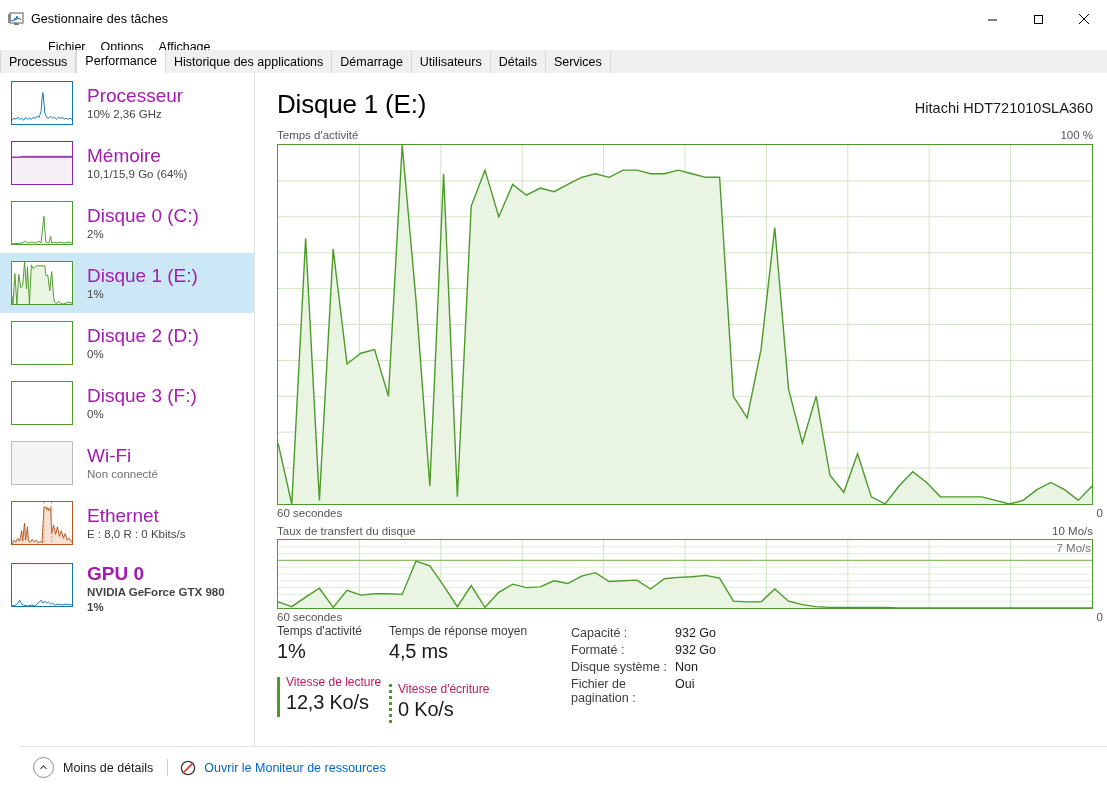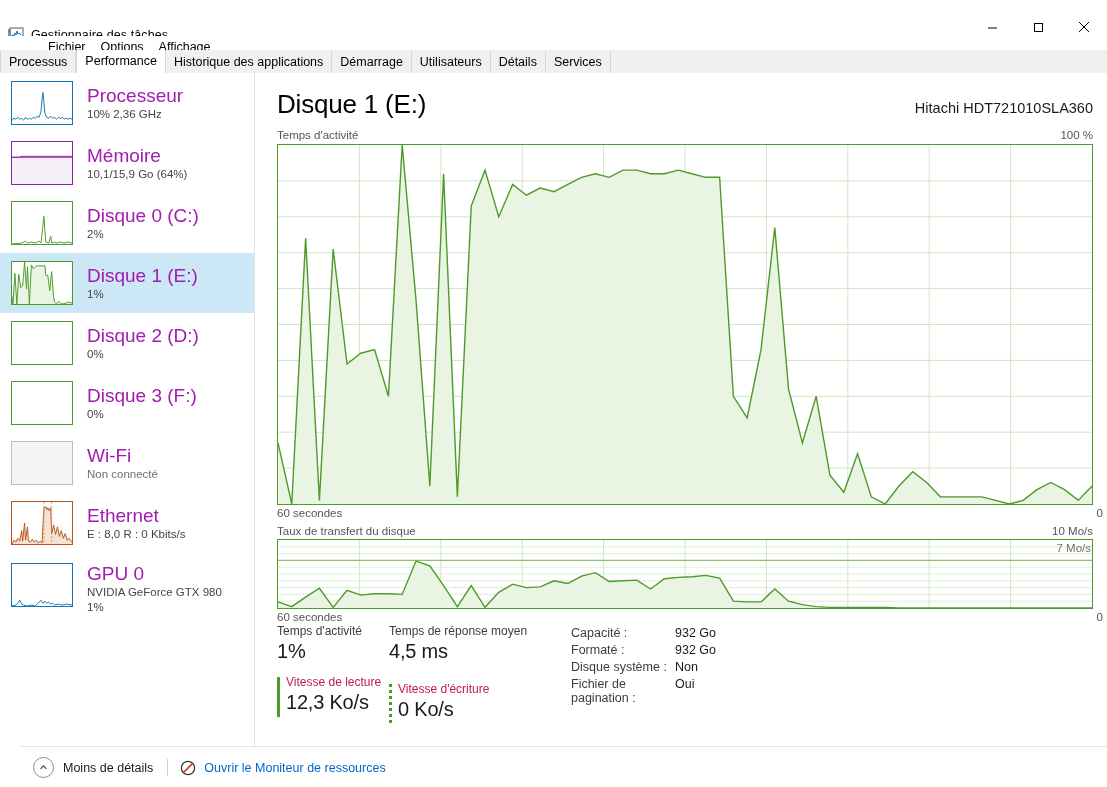--- a/index.html
+++ b/index.html
@@ -11,23 +11,23 @@
     overflow: hidden;
   }
   #app {
     position: relative;
     width: 1107px; height: 787px;
     background: #ffffff;
   }
 
   
   .titlebar {
-    position: absolute; left: 0; top: 12px; width: 1107px; height: 30px;
-    background: #ffffff;
-    display: flex; align-items: flex-end;
+    position: absolute; left: 0; top: 4px; width: 1107px; height: 30px;
+    background: #ffffff;
+    display: flex; align-items: center;
   }
   .app-icon {
     width: 16px; height: 16px; margin-left: 8px; margin-right: 7px;
     flex: none; position: relative;
   }
   .title-text {
     font-size: 12.5px; color: #000; letter-spacing: 0.1px;
   }
   .winbtns {
     position: absolute; right: 0; top: 0; height: 30px; display: flex;
@@ -313,21 +313,21 @@
             <line x1="33" y1="0" x2="33" y2="44" stroke="#d98f5c" stroke-width="1" stroke-dasharray="2,2"></line>
             <line x1="41" y1="0" x2="41" y2="44" stroke="#d98f5c" stroke-width="1" stroke-dasharray="2,2"></line>
           </svg>
         </div>
         <div class="side-labels">
           <div class="side-title">Ethernet</div>
           <div class="side-sub">E : 8,0 R : 0 Kbits/s</div>
         </div>
       </div>
 
-      <div class="side-item" style="align-items:flex-start; padding-top:10px;">
+      <div class="side-item" style="align-items:flex-start; padding-top:10px;font-weight:bold;">
         <div class="thumb" style="border:1px solid #1473b5">
           <svg viewBox="0 0 62 44" preserveAspectRatio="none">
             <polyline fill="none" stroke="#1473b5" stroke-width="1" points="0,44 4,43 6,41 8,38 10,42 12,43 16,44 20,43 24,44 28,40 30,38 32,41 34,39 36,41 38,40 40,42 42,41 44,43 48,42 52,43 56,42 62,43"></polyline>
           </svg>
         </div>
         <div class="side-labels">
           <div class="side-title">GPU 0</div>
           <div class="side-sub">NVIDIA GeForce GTX 980</div>
           <div class="side-sub">1%</div>
         </div>

